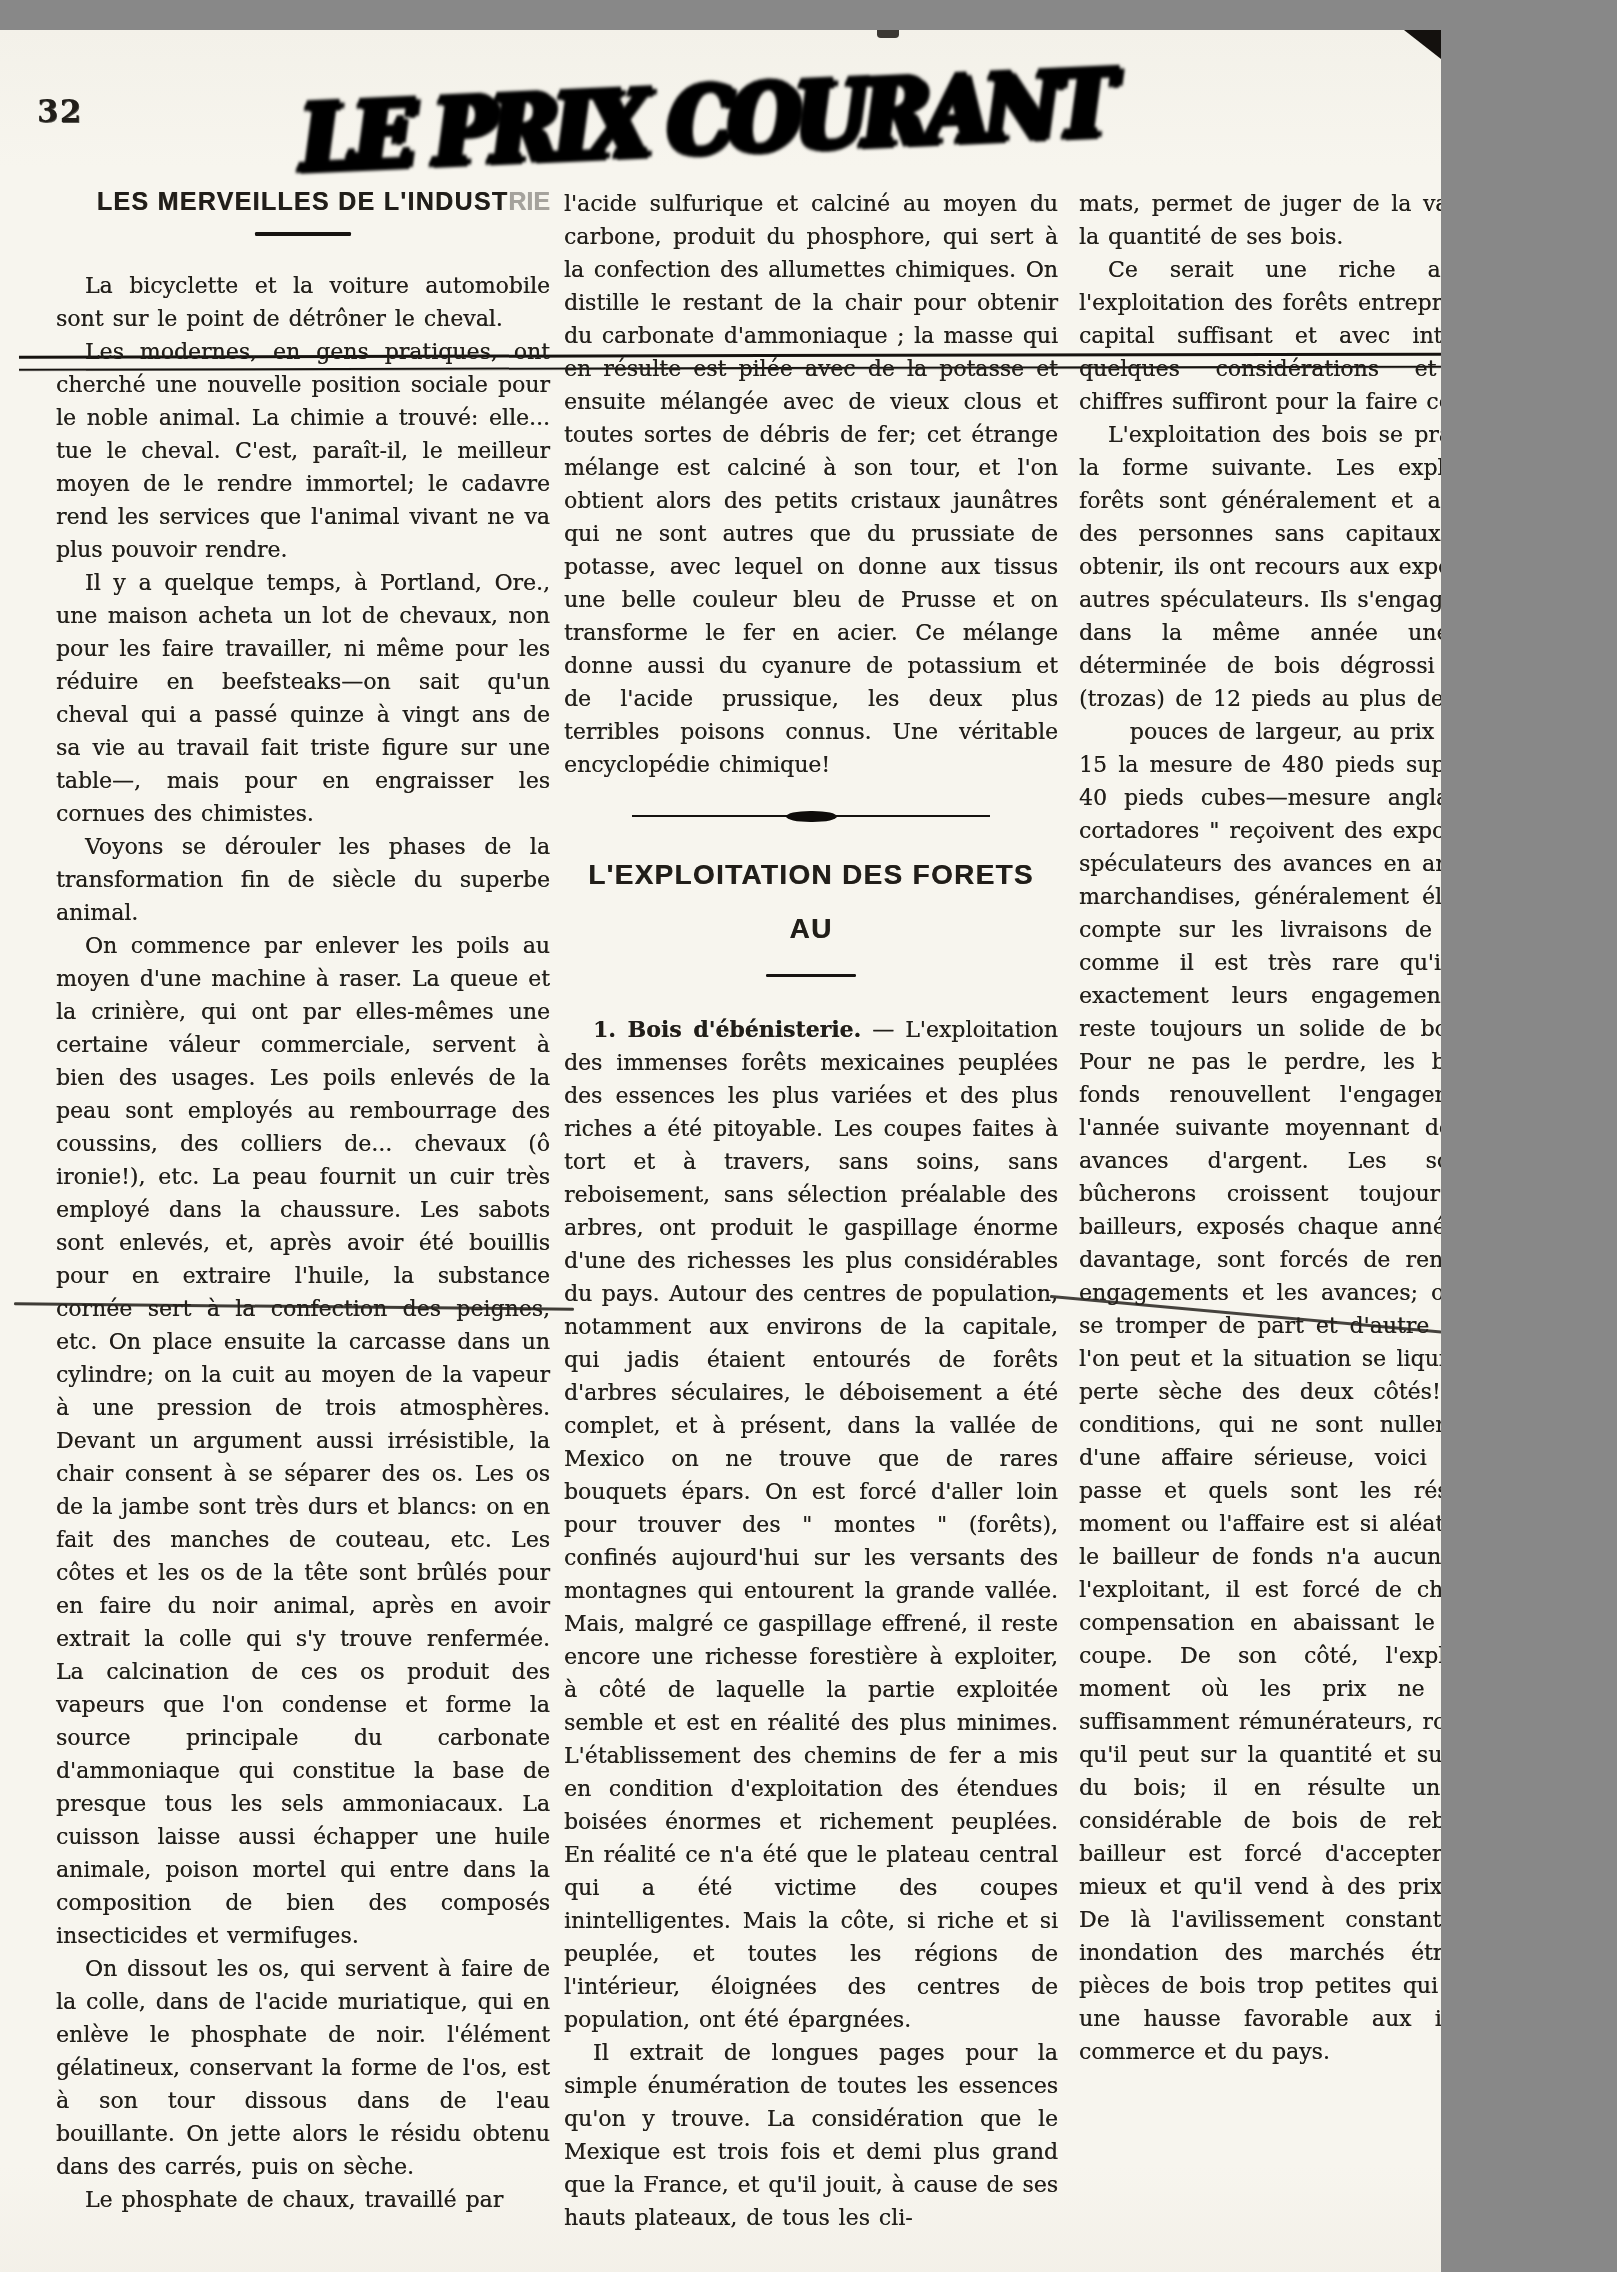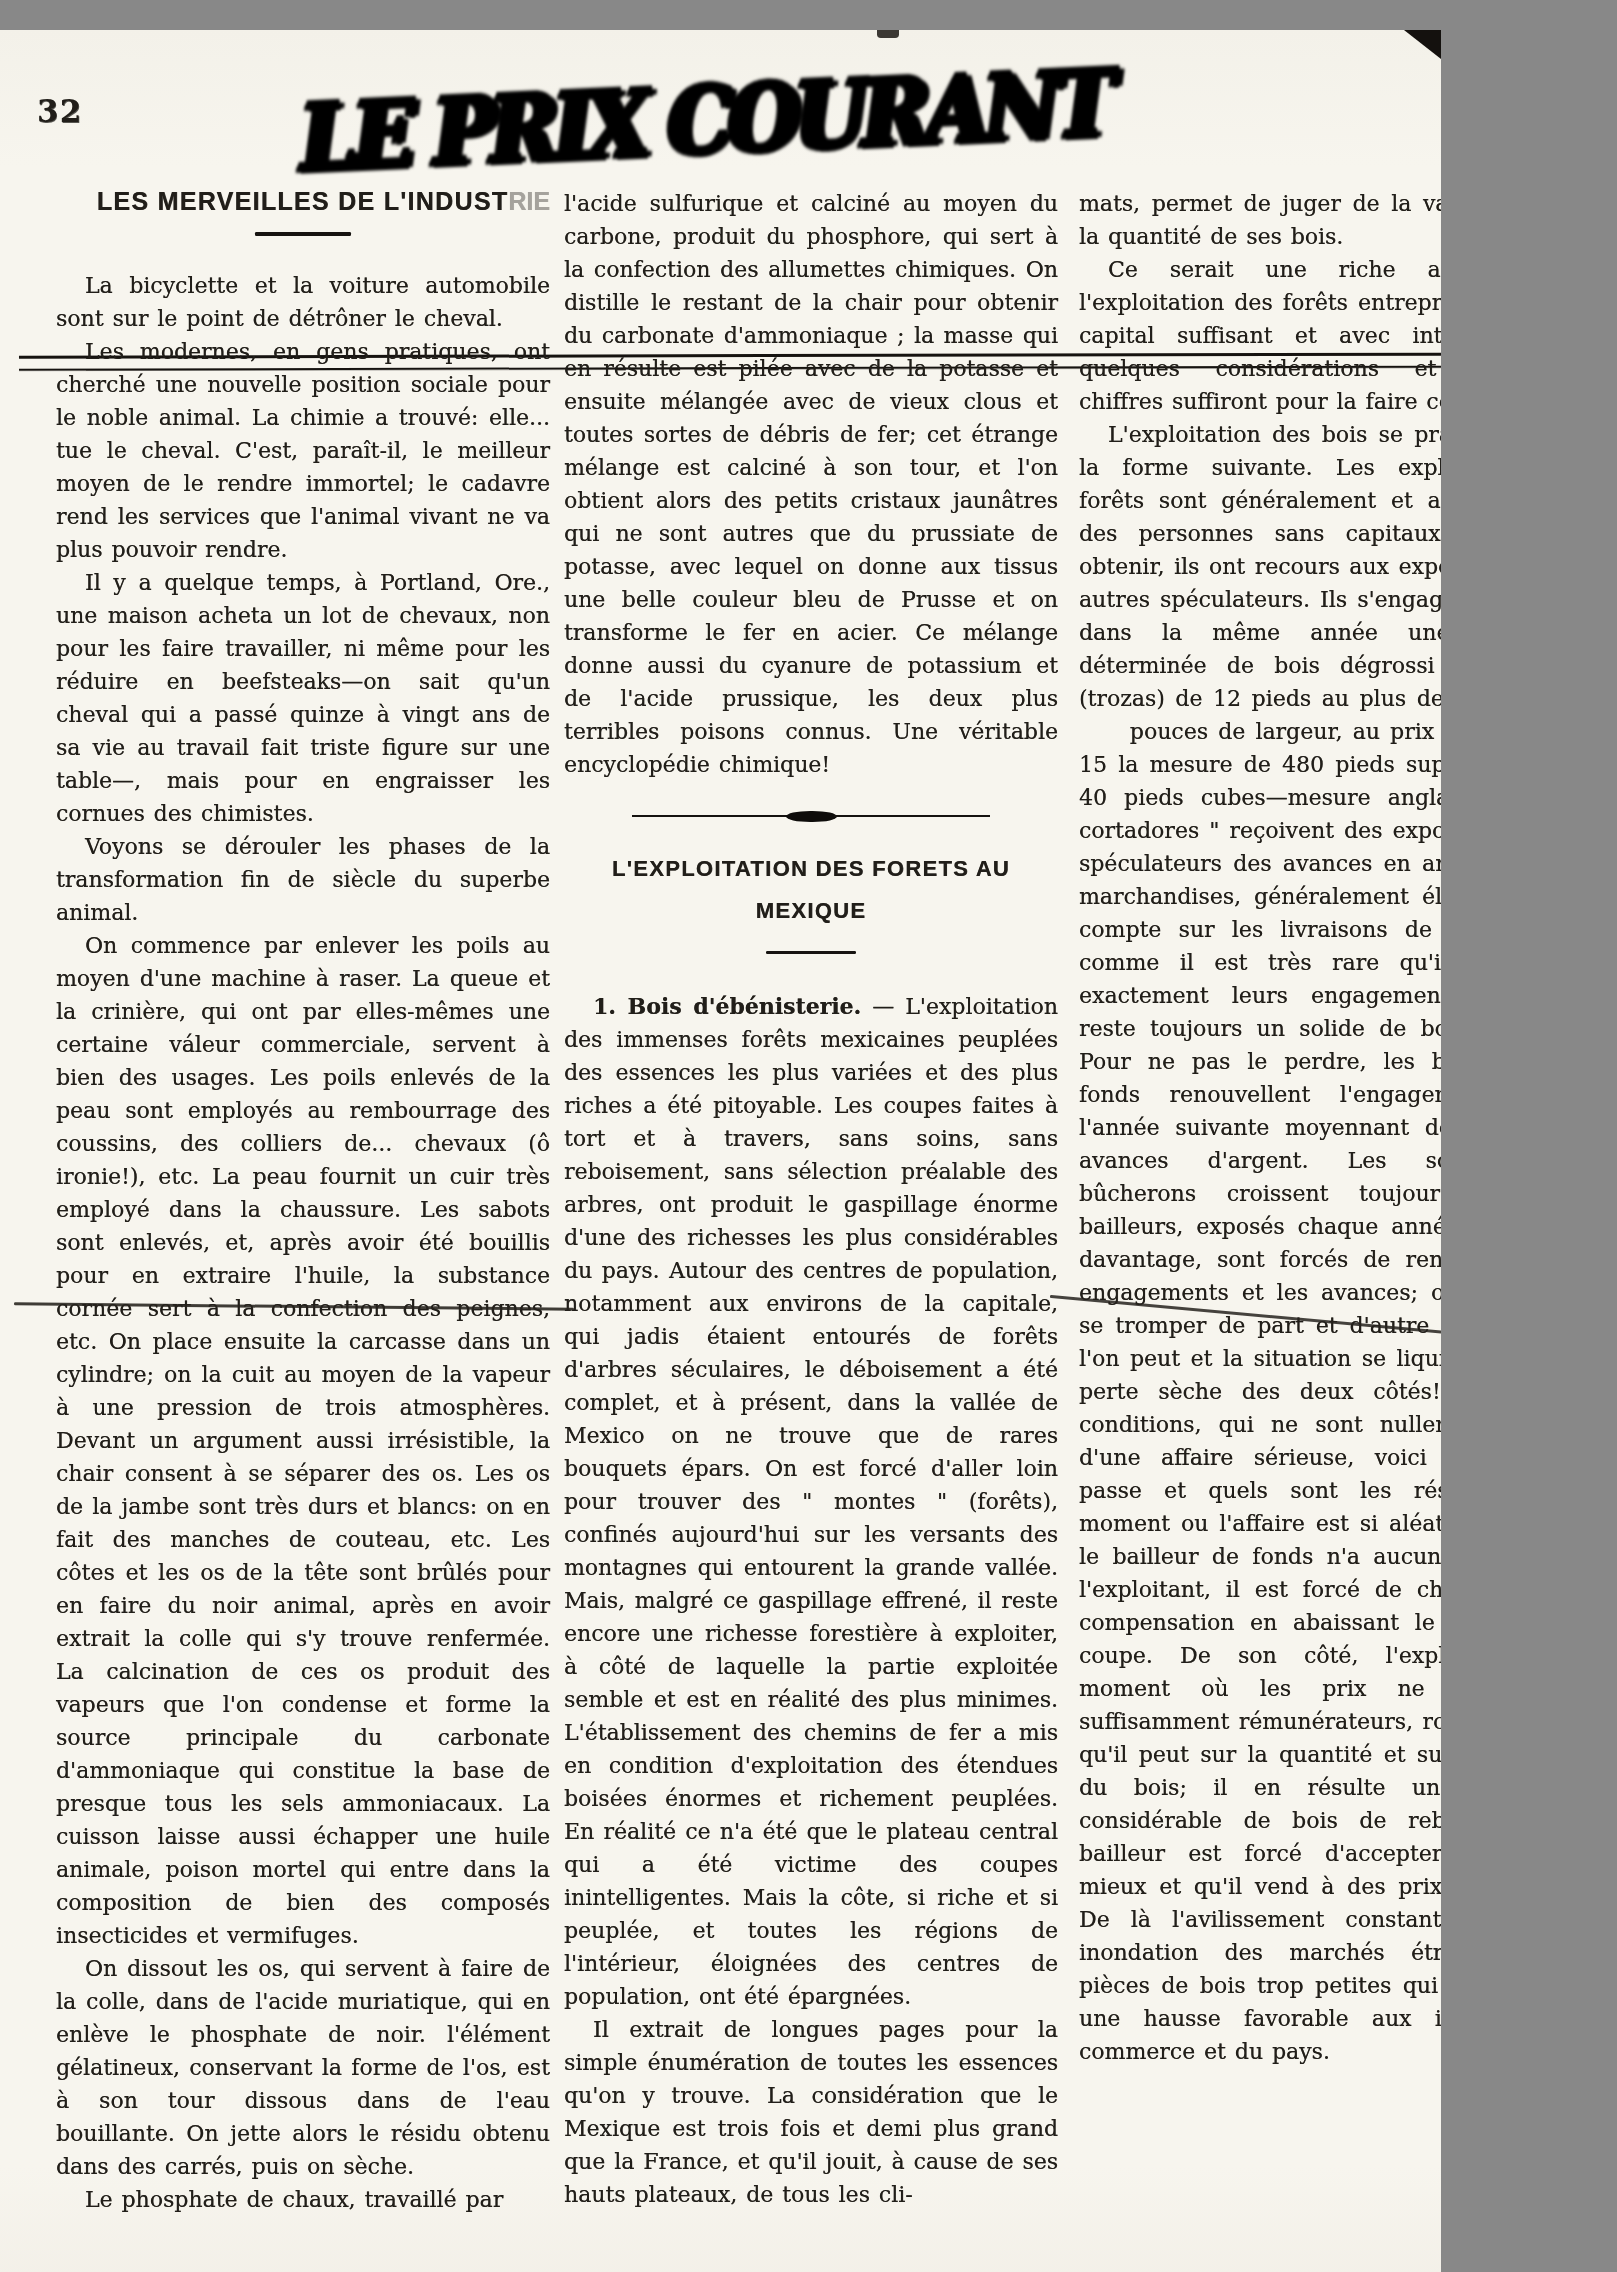--- a/index.html
+++ b/index.html
@@ -67,21 +67,21 @@
     width:358px;margin:29px auto 25.6px auto;height:12.8px;
   }
   .orn-line{flex:1;height:1.9px;background:#15120f;}
   .orn-lens{
     width:51px;height:11.5px;background:#0e0c0a;border-radius:50%;
     margin:0 -2.6px;flex:none;
   }
   .art-title2{
     margin:0 0 19px 0;
     font-family:"Liberation Sans", sans-serif;
-    font-weight:bold;font-size:22px;letter-spacing:1.3px;
+    font-weight:bold;font-size:28px;letter-spacing:1.3px;
     text-align:center;line-height:1.9;
     text-shadow:0.4px 0.4px 0 rgba(20,18,14,.8);
   }
   .art-title2 .t2line{display:block;}
   .title-rule2{
     width:90px;height:3.2px;background:#171411;margin:3.8px auto 36px auto;
     border-radius:1.3px;
   }
   
   .strike1{
@@ -150,21 +150,20 @@
     <p class="para noindent">l'acide sulfurique et calciné au moyen du carbone, produit du phosphore, qui sert à la confection des allumettes chimiques. On distille le restant de la chair pour obtenir du carbonate d'ammoniaque ; la masse qui en résulte est pilée avec de la potasse et ensuite mélangée avec de vieux clous et toutes sortes de débris de fer; cet étrange mélange est calciné à son tour, et l'on obtient alors des petits cristaux jaunâtres qui ne sont autres que du prussiate de potasse, avec lequel on donne aux tissus une belle couleur bleu de Prusse et on transforme le fer en acier. Ce mélange donne aussi du cyanure de potassium et de l'acide prussique, les deux plus terribles poisons connus. Une véritable encyclopédie chimique!</p>
 
     <div class="ornament">
       <span class="orn-line"></span>
       <span class="orn-lens"></span>
       <span class="orn-line"></span>
     </div>
 
     <h2 class="art-title2">
       <span class="t2line">L'EXPLOITATION DES FORETS AU</span>
-      <span class="t2line">MEXIQUE</span>
     </h2>
     <div class="title-rule2"></div>
 
     <p class="para"><b class="lead">1. Bois d'ébénisterie.</b><span> — L'exploitation des immenses forêts mexicaines peuplées des essences les plus variées et des plus riches a été pitoyable. Les coupes faites à tort et à travers, sans soins, sans reboisement, sans sélection préalable des arbres, ont produit le gaspillage énorme d'une des richesses les plus considérables du pays. Autour des centres de population, notamment aux environs de la capitale, qui jadis étaient entourés de forêts d'arbres séculaires, le déboisement a été complet, et à présent, dans la vallée de Mexico on ne trouve que de rares bouquets épars. On est forcé d'aller loin pour trouver des " montes " (forêts), confinés aujourd'hui sur les versants des montagnes qui entourent la grande vallée. Mais, malgré ce gaspillage effrené, il reste encore une richesse forestière à exploiter, à côté de laquelle la partie exploitée semble et est en réalité des plus minimes. L'établissement des chemins de fer a mis en condition d'exploitation des étendues boisées énormes et richement peuplées. En réalité ce n'a été que le plateau central qui a été victime des coupes inintelligentes. Mais la côte, si riche et si peuplée, et toutes les régions de l'intérieur, éloignées des centres de population, ont été épargnées.</span></p>
     <p class="para">Il extrait de longues pages pour la simple énumération de toutes les essences qu'on y trouve. La considération que le Mexique est trois fois et demi plus grand que la France, et qu'il jouit, à cause de ses hauts plateaux, de tous les cli-</p>
   </section>
 
   <section class="col col3">
     <p class="para noindent">mats, permet de juger de la variété et de la quantité de ses bois.</p>
     <p class="para">Ce serait une riche affaire que l'exploitation des forêts entreprise avec un capital suffisant et avec intelligence ; quelques considérations et quelques chiffres suffiront pour la faire comprendre.</p>

